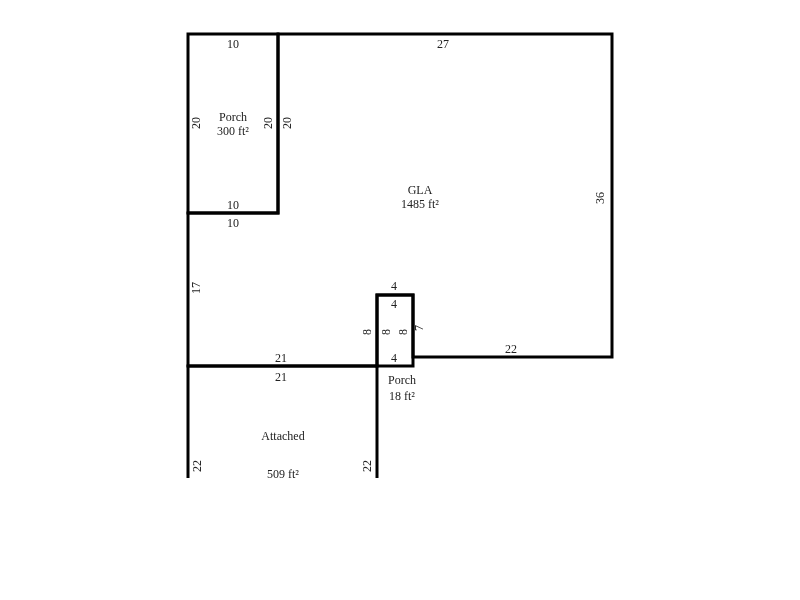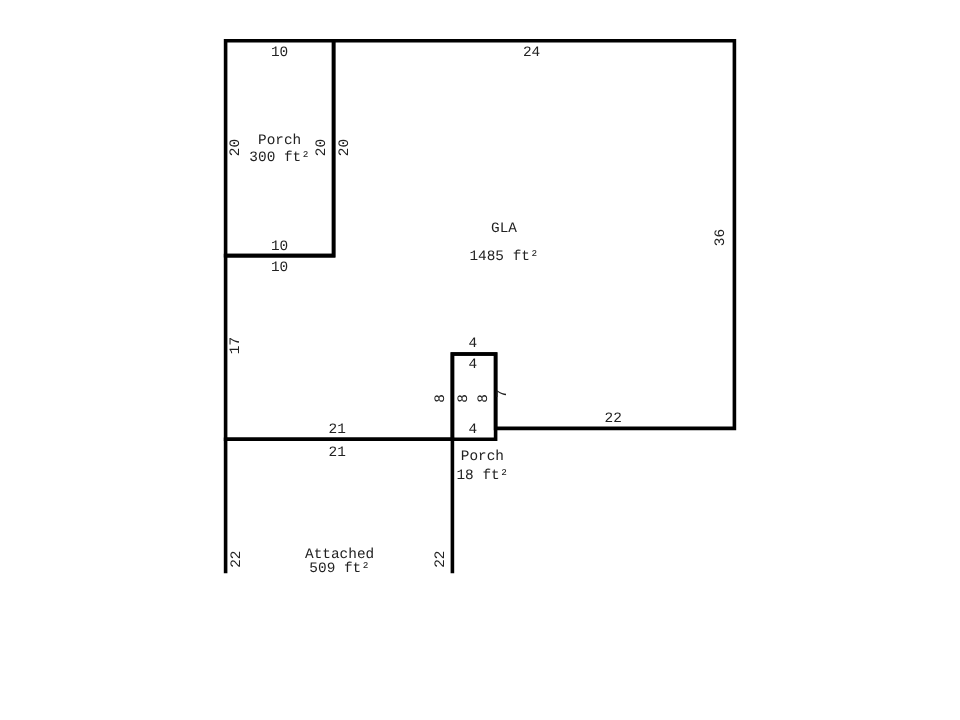--- a/index.html
+++ b/index.html
@@ -6,21 +6,21 @@
     margin: 0;
     padding: 0;
     background: #ffffff;
   }
   .stage {
     position: relative;
     width: 800px;
     height: 478px;
     background: #ffffff;
     overflow: hidden;
-    font-family: Liberation Mono, monospace;
+    font-family: Liberation Serif, serif;
   }
   .walls {
     position: absolute;
     left: 0;
     top: 0;
   }
   .walls path {
     fill: none;
     stroke-width: 3;
     stroke-linecap: square;
@@ -52,38 +52,38 @@
 
   <span class="lbl" style="left:233px; top:44px">10</span>
   <span class="lbl v" style="left:196px; top:123px">20</span>
   <span class="lbl" style="left:233px; top:117px">Porch</span>
   <span class="lbl" style="left:233px; top:131px">300 ft²</span>
   <span class="lbl v" style="left:268px; top:123px">20</span>
   <span class="lbl v" style="left:287px; top:123px">20</span>
   <span class="lbl" style="left:233px; top:205px">10</span>
   <span class="lbl" style="left:233px; top:223px">10</span>
 
-  <span class="lbl" style="left:443px; top:44px">24</span>
+  <span class="lbl" style="left:443px; top:44px">27</span>
   <span class="lbl" style="left:420px; top:190px">GLA</span>
-  <span class="lbl" style="left:420px; top:214px">1485 ft²</span>
+  <span class="lbl" style="left:420px; top:204px">1485 ft²</span>
   <span class="lbl v" style="left:600px; top:198px">36</span>
   <span class="lbl v" style="left:196px; top:288px">17</span>
   <span class="lbl" style="left:511px; top:349px">22</span>
   <span class="lbl" style="left:281px; top:358px">21</span>
 
   <span class="lbl" style="left:394px; top:286px">4</span>
   <span class="lbl" style="left:394px; top:304px">4</span>
   <span class="lbl v" style="left:367px; top:332px">8</span>
   <span class="lbl v" style="left:386px; top:332px">8</span>
   <span class="lbl v" style="left:403px; top:332px">8</span>
   <span class="lbl v" style="left:419px; top:328px">7</span>
   <span class="lbl" style="left:394px; top:358px">4</span>
   <span class="lbl" style="left:402px; top:380px">Porch</span>
   <span class="lbl" style="left:402px; top:396px">18 ft²</span>
 
   <span class="lbl" style="left:281px; top:377px">21</span>
   <span class="lbl v" style="left:197px; top:466px">22</span>
-  <span class="lbl" style="left:283px; top:462px">Attached</span>
+  <span class="lbl" style="left:283px; top:436px">Attached</span>
   <span class="lbl" style="left:283px; top:474px">509 ft²</span>
   <span class="lbl v" style="left:367px; top:466px">22</span>
   <span class="lbl" style="left:281px; top:556px">21</span>
 
 </div>
 
 </body></html>

